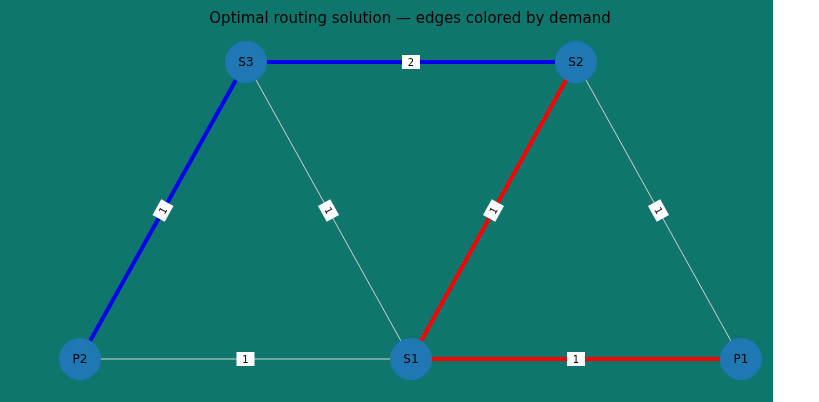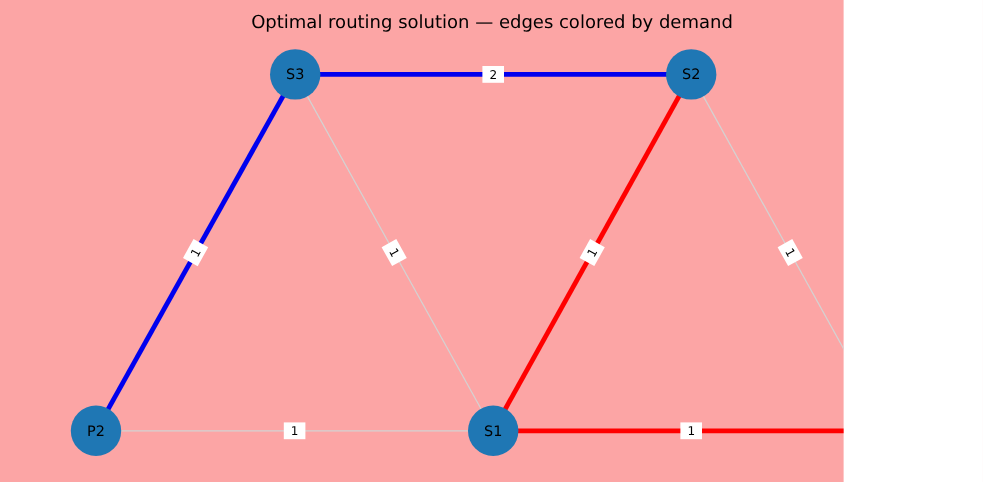--- a/index.html
+++ b/index.html
@@ -1,20 +1,20 @@
 <!DOCTYPE html>
 <html><head>
 <meta charset="utf-8">
 <style>
   html, body { margin: 0; padding: 0; background: #ffffff; }
   .figure {
     position: relative;
-    width: 703px;
+    width: 773px;
     height: 402px;
-    background: #fca5a5;
+    background: #0f766e;
     font-family: "DejaVu Sans", "Liberation Sans", sans-serif;
     overflow: hidden;
   }
   svg text { fill: #000000; font-family: "DejaVu Sans", "Liberation Sans", sans-serif; }
   .title { font-size: 15px; }
   .node-label { font-size: 12px; }
   .edge-label { font-size: 10px; }
 </style>
 </head>
 <body>

